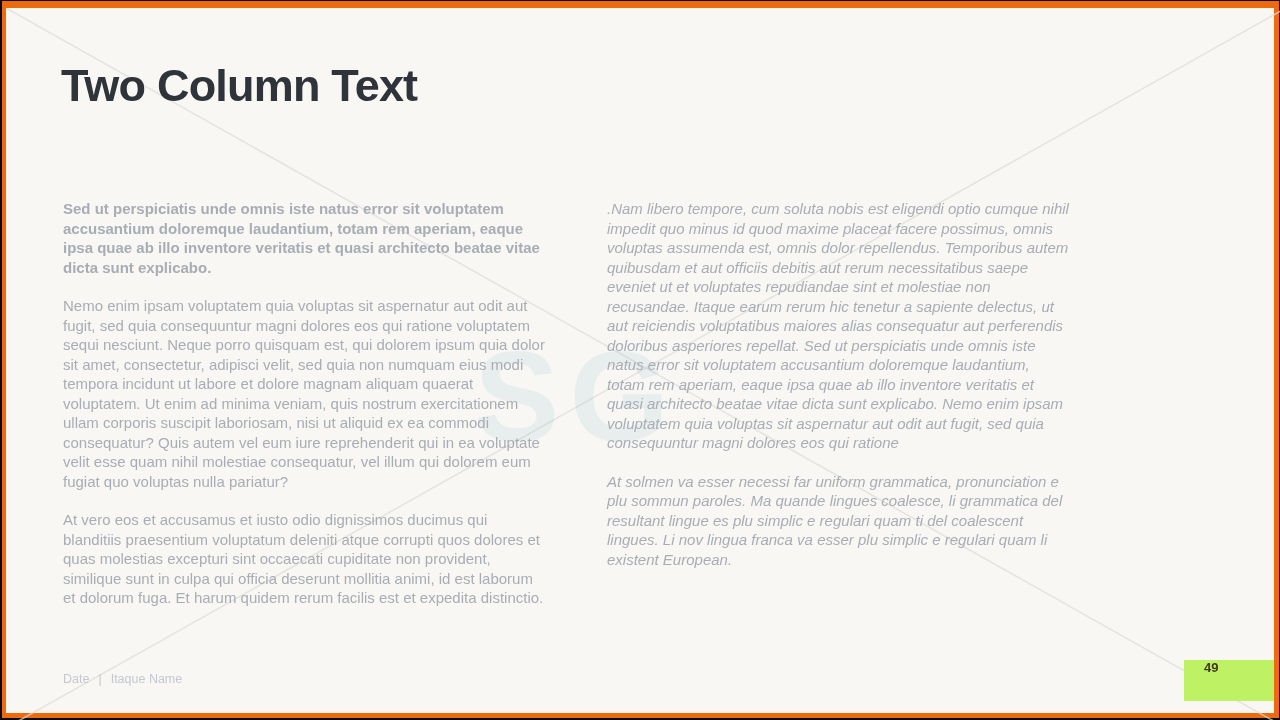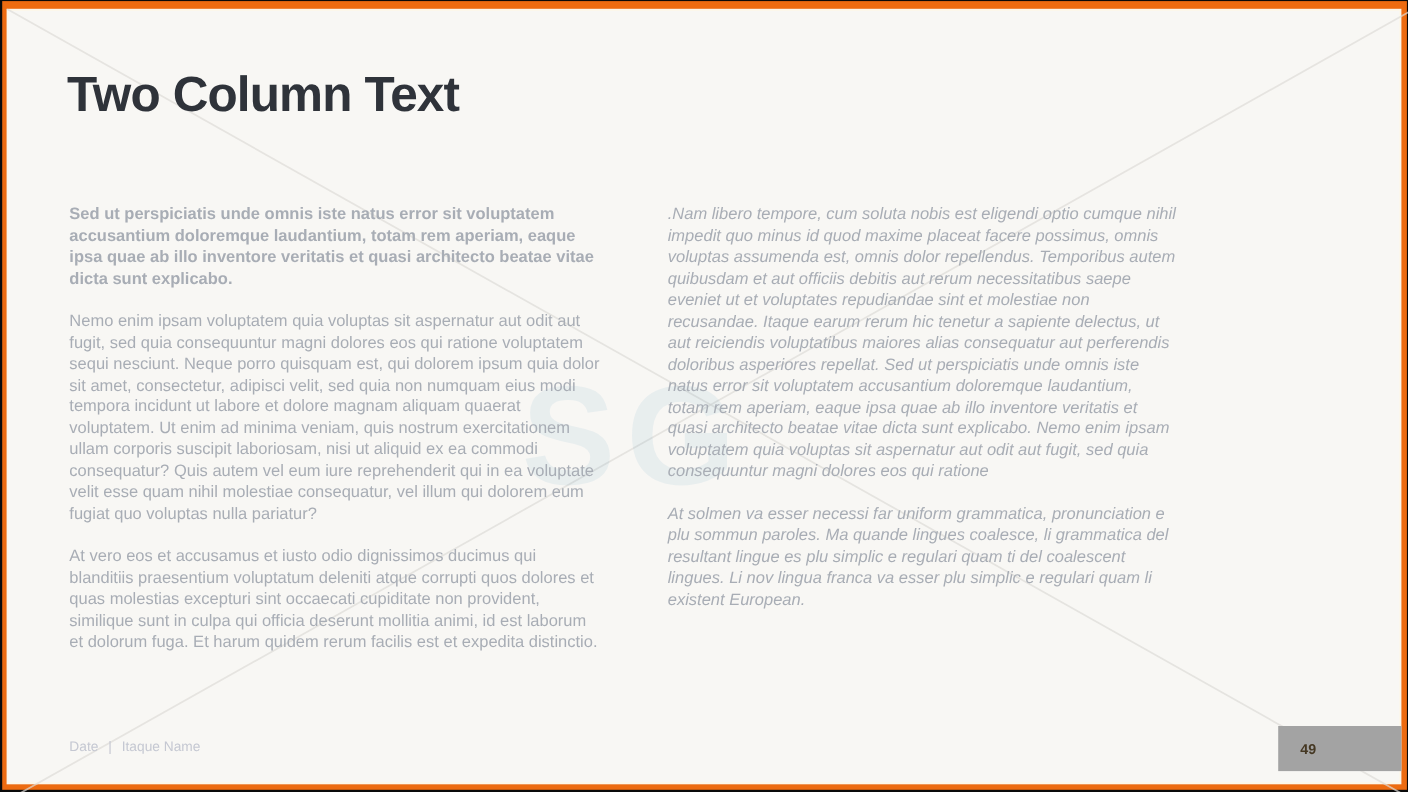--- a/index.html
+++ b/index.html
@@ -52,21 +52,21 @@
     left: 55px;
     top: 52px;
     font-size: 45px;
     font-weight: 800;
     letter-spacing: -0.8px;
     color: #2F333A;
   }
   .columns {
     position: absolute;
     left: 57px;
-    top: 177px;
+    top: 191px;
     width: 1008px;
     display: flex;
     gap: 62px;
   }
   .col-left  { width: 482px; }
   .col-right { width: 464px; font-style: italic; }
   .columns p {
     margin: 0 0 19px 0;
     font-size: 15px;
     line-height: 19.5px;
@@ -82,25 +82,25 @@
     bottom: 27px;
     display: flex;
     gap: 9px;
     font-size: 12.5px;
     color: #C5C8D2;
   }
   .page-badge {
     position: absolute;
     right: 0px;
     bottom: 12px;
-    width: 112px;
+    width: 90px;
     height: 41px;
-    background: #a3a3a3;
+    background: #bef264;
     display: flex;
-    align-items: center;
+    align-items: flex-start;
     box-sizing: border-box;
     padding-left: 20px;
   }
   .page-badge span {
     font-size: 13px;
     font-weight: bold;
     color: #453823;
   }
 </style>
 </head>

